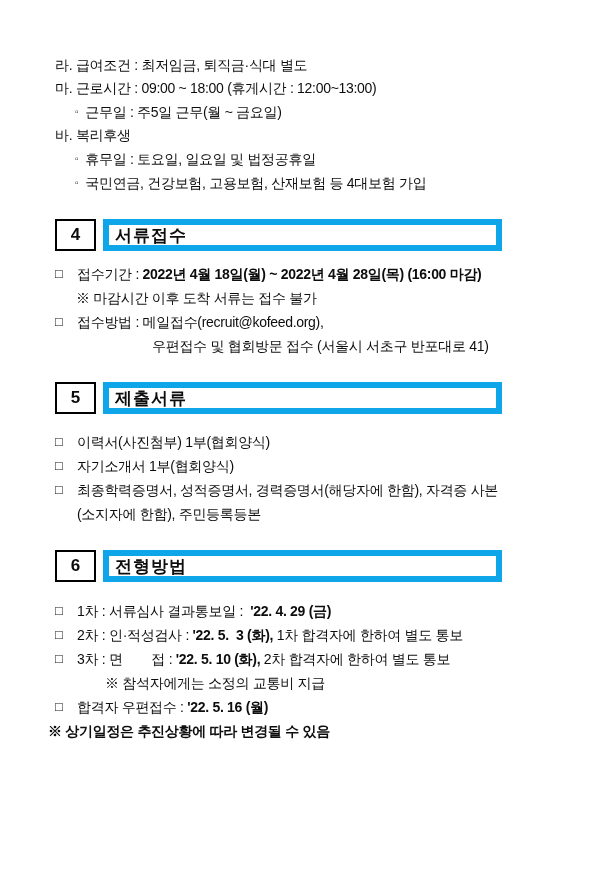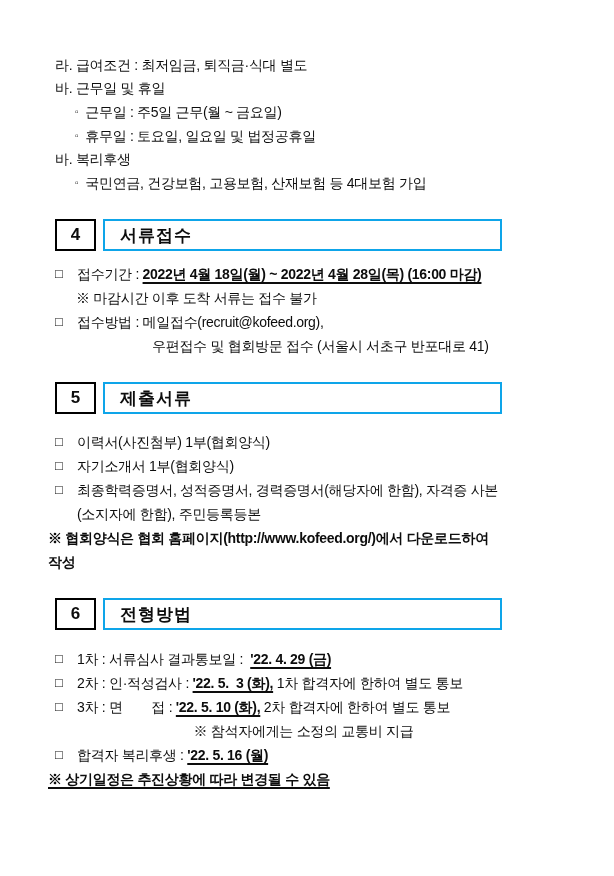--- a/index.html
+++ b/index.html
@@ -22,55 +22,55 @@
 
   .sec-header { display: flex; margin-top: 24px; height: 32px; align-items: stretch; }
   .num-box {
     width: 41px; border: 2px solid #000;
     font-weight: bold; font-size: 17px;
     display: flex; align-items: center; justify-content: center;
     letter-spacing: 0;
   }
   .hgap { width: 7px; }
   .title-box {
-    flex: 1; border: 2px solid #0ea5e9;
+    flex: 1; border: 6px solid #0ea5e9;
     font-weight: bold; font-size: 17px; letter-spacing: 1px;
-    display: flex; align-items: center; padding-left: 15px;
+    display: flex; align-items: center; padding-left: 6px;
   }
 
   .sec-body { }
   .sec-body.s4 { margin-top: 11px; }
   .sec-body.s5 { margin-top: 16px; }
   .sec-body.s6 { margin-top: 17px; }
 
   .cb-line { display: flex; line-height: 24px; }
   .cb { width: 22px; font-size: 13px; flex: none; }
   .txt { flex: 1; white-space: pre-wrap; }
 
-  .bu { font-weight: bold; text-decoration: underline; text-underline-offset: 3px; text-decoration-thickness: 1.5px; text-align: right; }
+  .bu { font-weight: bold; text-underline-offset: 3px; text-decoration-thickness: 1.5px; text-align: right; }
   .b  { font-weight: bold; }
 
   .note-indent1 { padding-left: 21px; line-height: 24px; }
   .method-cont  { padding-left: 97px; line-height: 24px; }
   .note-left    { margin-left: -7px; line-height: 24px; }
-  .note-indent2 { padding-left: 50px; line-height: 24px; text-align: center; }
+  .note-indent2 { padding-left: 50px; line-height: 24px; }
   .contact      { margin-left: -10px; line-height: 24px; }
 </style>
 </head>
 <body>
 
 <div class="page">
   <div class="content">
 
     <div class="intro">
       <div class="line"><span>라. 급여조건 : 최저임금, 퇴직금·식대 별도</span></div>
-      <div class="line"><span>바. 근무일 및 휴일</span></div>
+      <div class="line"><span>마. 근로시간 : 09:00 ~ 18:00 (휴게시간 : 12:00~13:00)</span></div>
       <div class="line sub"><span class="sub-bullet">▫</span><span>근무일 : 주5일 근무(월 ~ 금요일)</span></div>
+      <div class="line"><span>바. 복리후생</span></div>
       <div class="line sub"><span class="sub-bullet">▫</span><span>휴무일 : 토요일, 일요일 및 법정공휴일</span></div>
-      <div class="line"><span>바. 복리후생</span></div>
       <div class="line sub"><span class="sub-bullet">▫</span><span>국민연금, 건강보험, 고용보험, 산재보험 등 4대보험 가입</span></div>
     </div>
 
     <div class="sec-header">
       <div class="num-box">4</div>
       <div class="hgap"></div>
       <div class="title-box">서류접수</div>
     </div>
     <div class="sec-body s4">
       <div class="cb-line">
@@ -96,21 +96,20 @@
         <span class="txt">이력서(사진첨부) 1부(협회양식)</span>
       </div>
       <div class="cb-line">
         <span class="cb">□</span>
         <span class="txt">자기소개서 1부(협회양식)</span>
       </div>
       <div class="cb-line">
         <span class="cb">□</span>
         <span class="txt">최종학력증명서, 성적증명서, 경력증명서(해당자에 한함), 자격증 사본(소지자에 한함), 주민등록등본</span>
       </div>
-      <div class="note-left b">※ 협회양식은 협회 홈페이지(http://www.kofeed.org/)에서 다운로드하여 작성</div>
     </div>
 
     <div class="sec-header">
       <div class="num-box">6</div>
       <div class="hgap"></div>
       <div class="title-box">전형방법</div>
     </div>
     <div class="sec-body s6">
       <div class="cb-line">
         <span class="cb">□</span>
@@ -120,19 +119,19 @@
         <span class="cb">□</span>
         <span class="txt"><span>2차 : 인·적성검사 : </span><span class="bu">'22. 5.  3 (화),</span><span> 1차 합격자에 한하여 별도 통보</span></span>
       </div>
       <div class="cb-line">
         <span class="cb">□</span>
         <span class="txt"><span>3차 : 면        접 : </span><span class="bu">'22. 5. 10 (화),</span><span> 2차 합격자에 한하여 별도 통보</span></span>
       </div>
       <div class="note-indent2">※ 참석자에게는 소정의 교통비 지급</div>
       <div class="cb-line">
         <span class="cb">□</span>
-        <span class="txt"><span>합격자 복리후생 : </span><span class="bu">'22. 5. 16 (월)</span></span>
+        <span class="txt"><span>합격자 우편접수 : </span><span class="bu">'22. 5. 16 (월)</span></span>
       </div>
       <div class="note-left"><span class="bu">※ 상기일정은 추진상황에 따라 변경될 수 있음</span></div>
     </div>
 
   </div>
 </div>
 
 </body></html>

